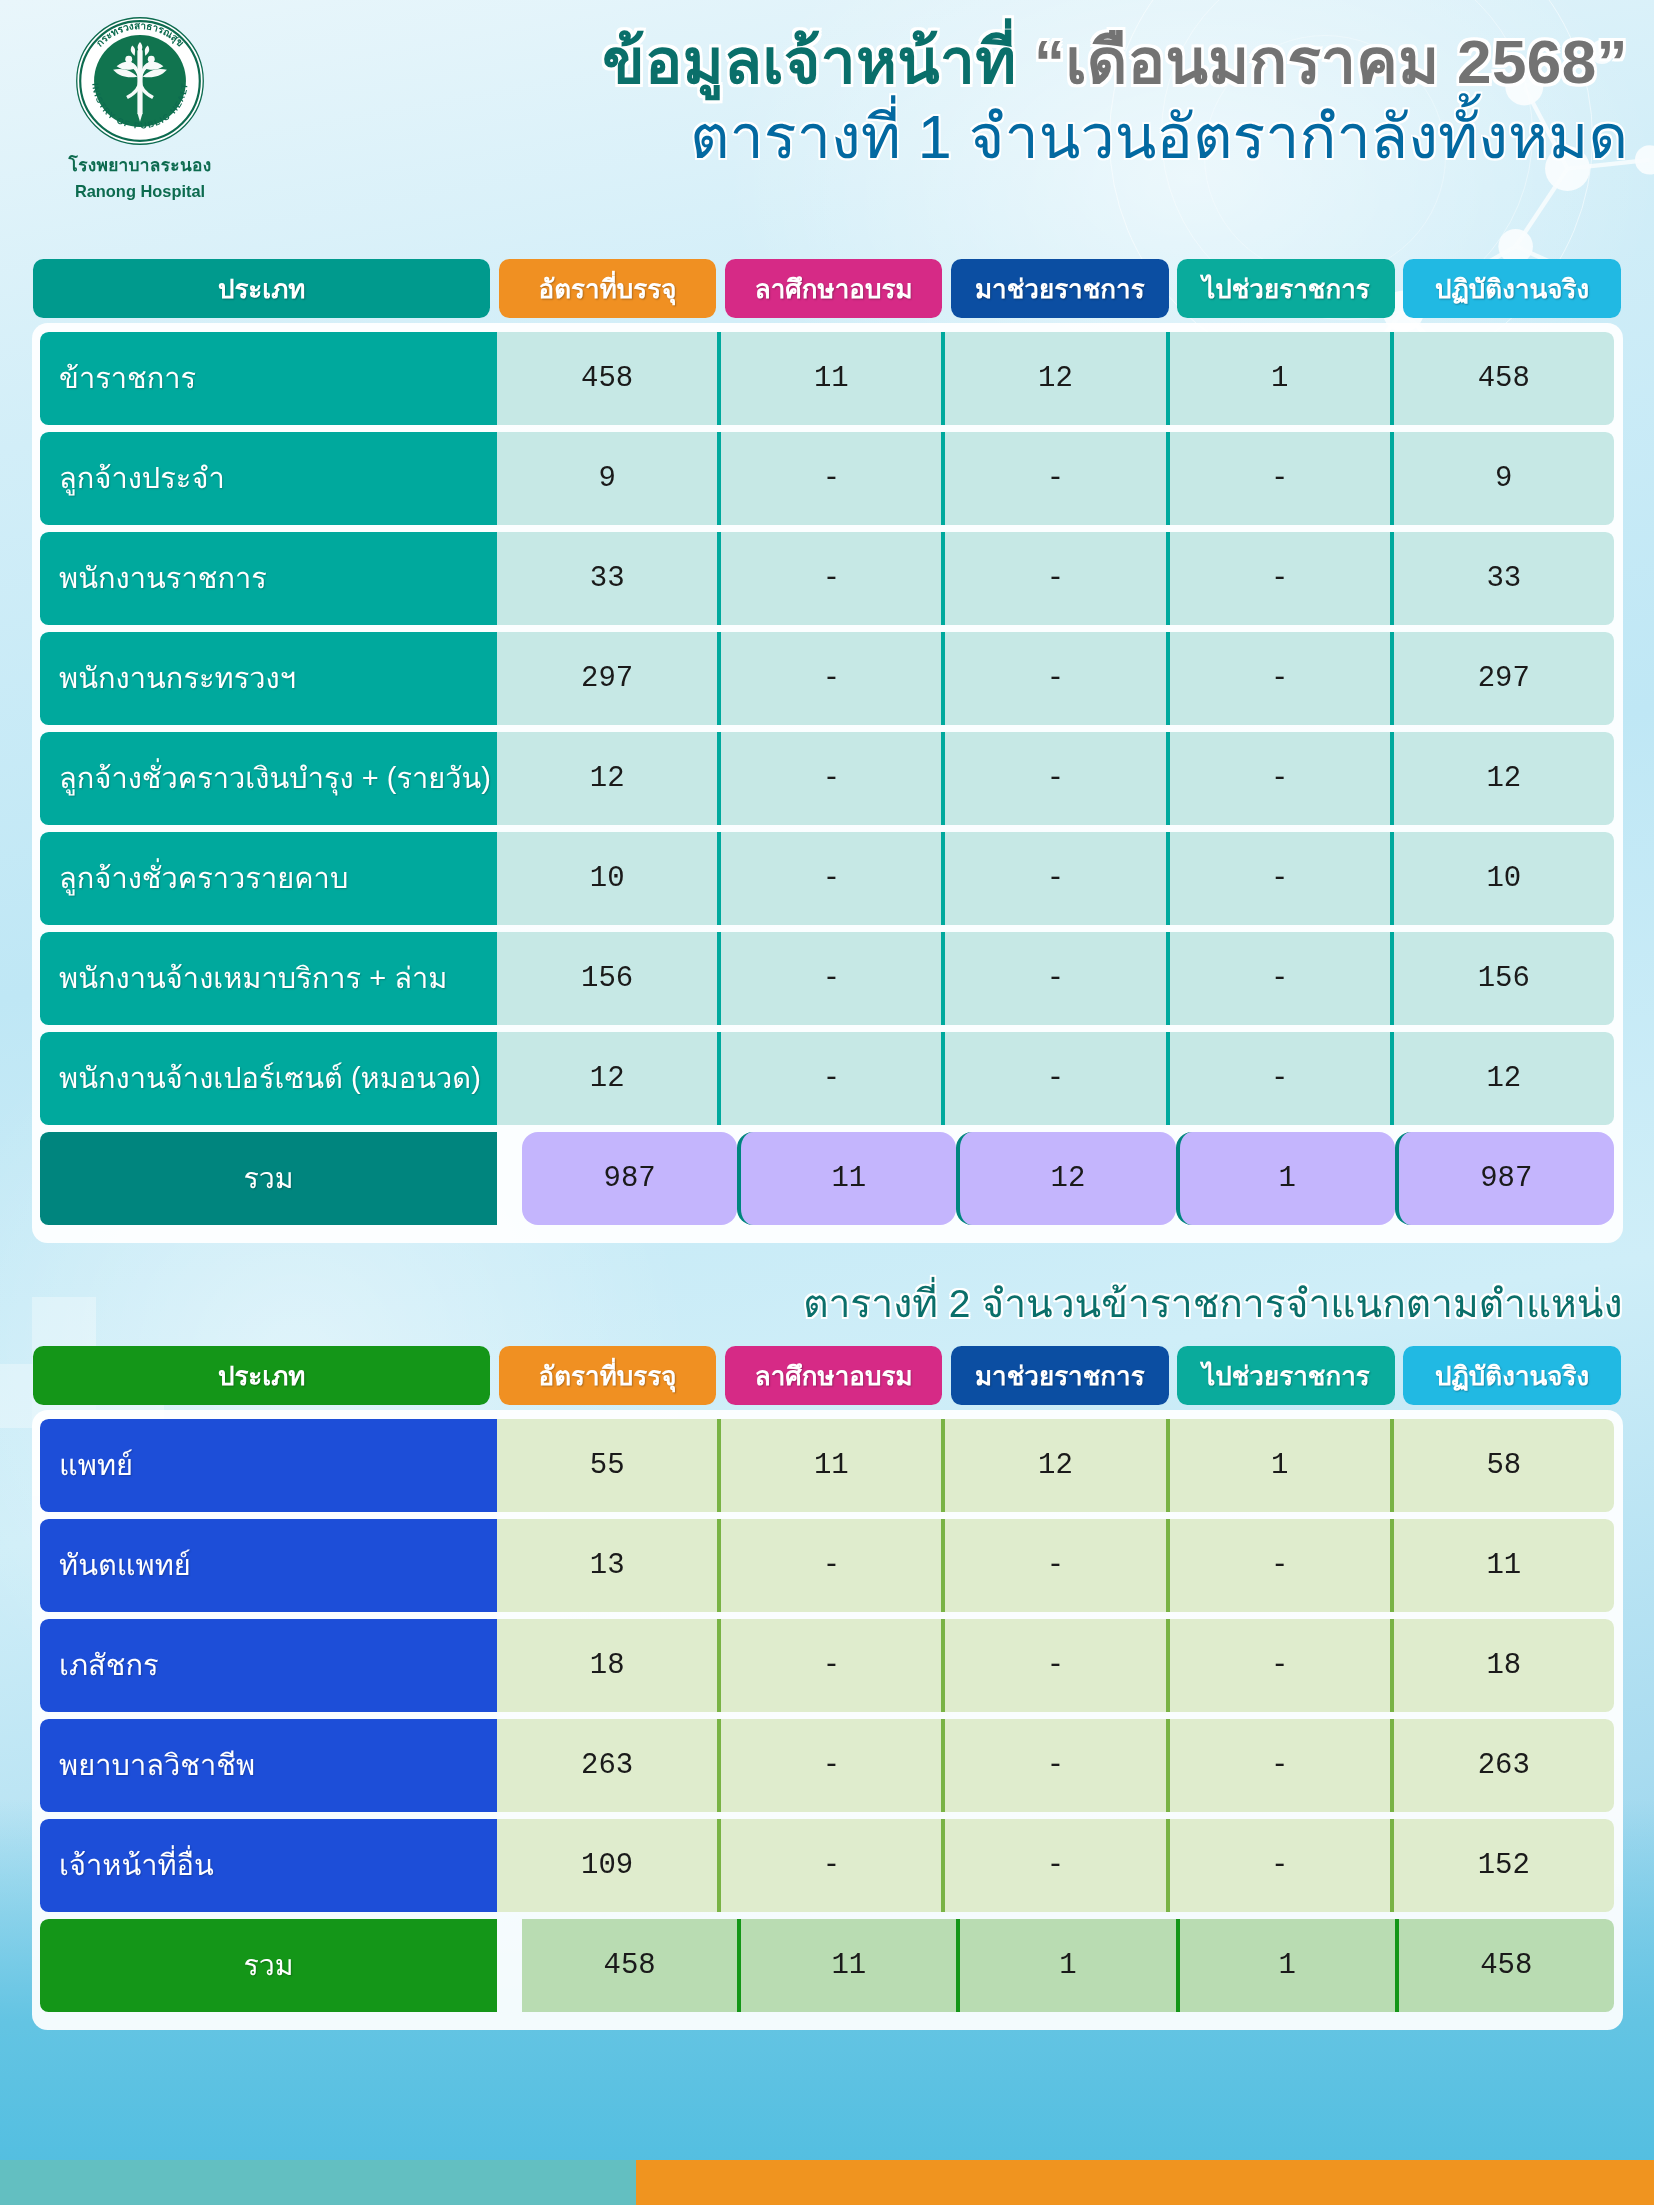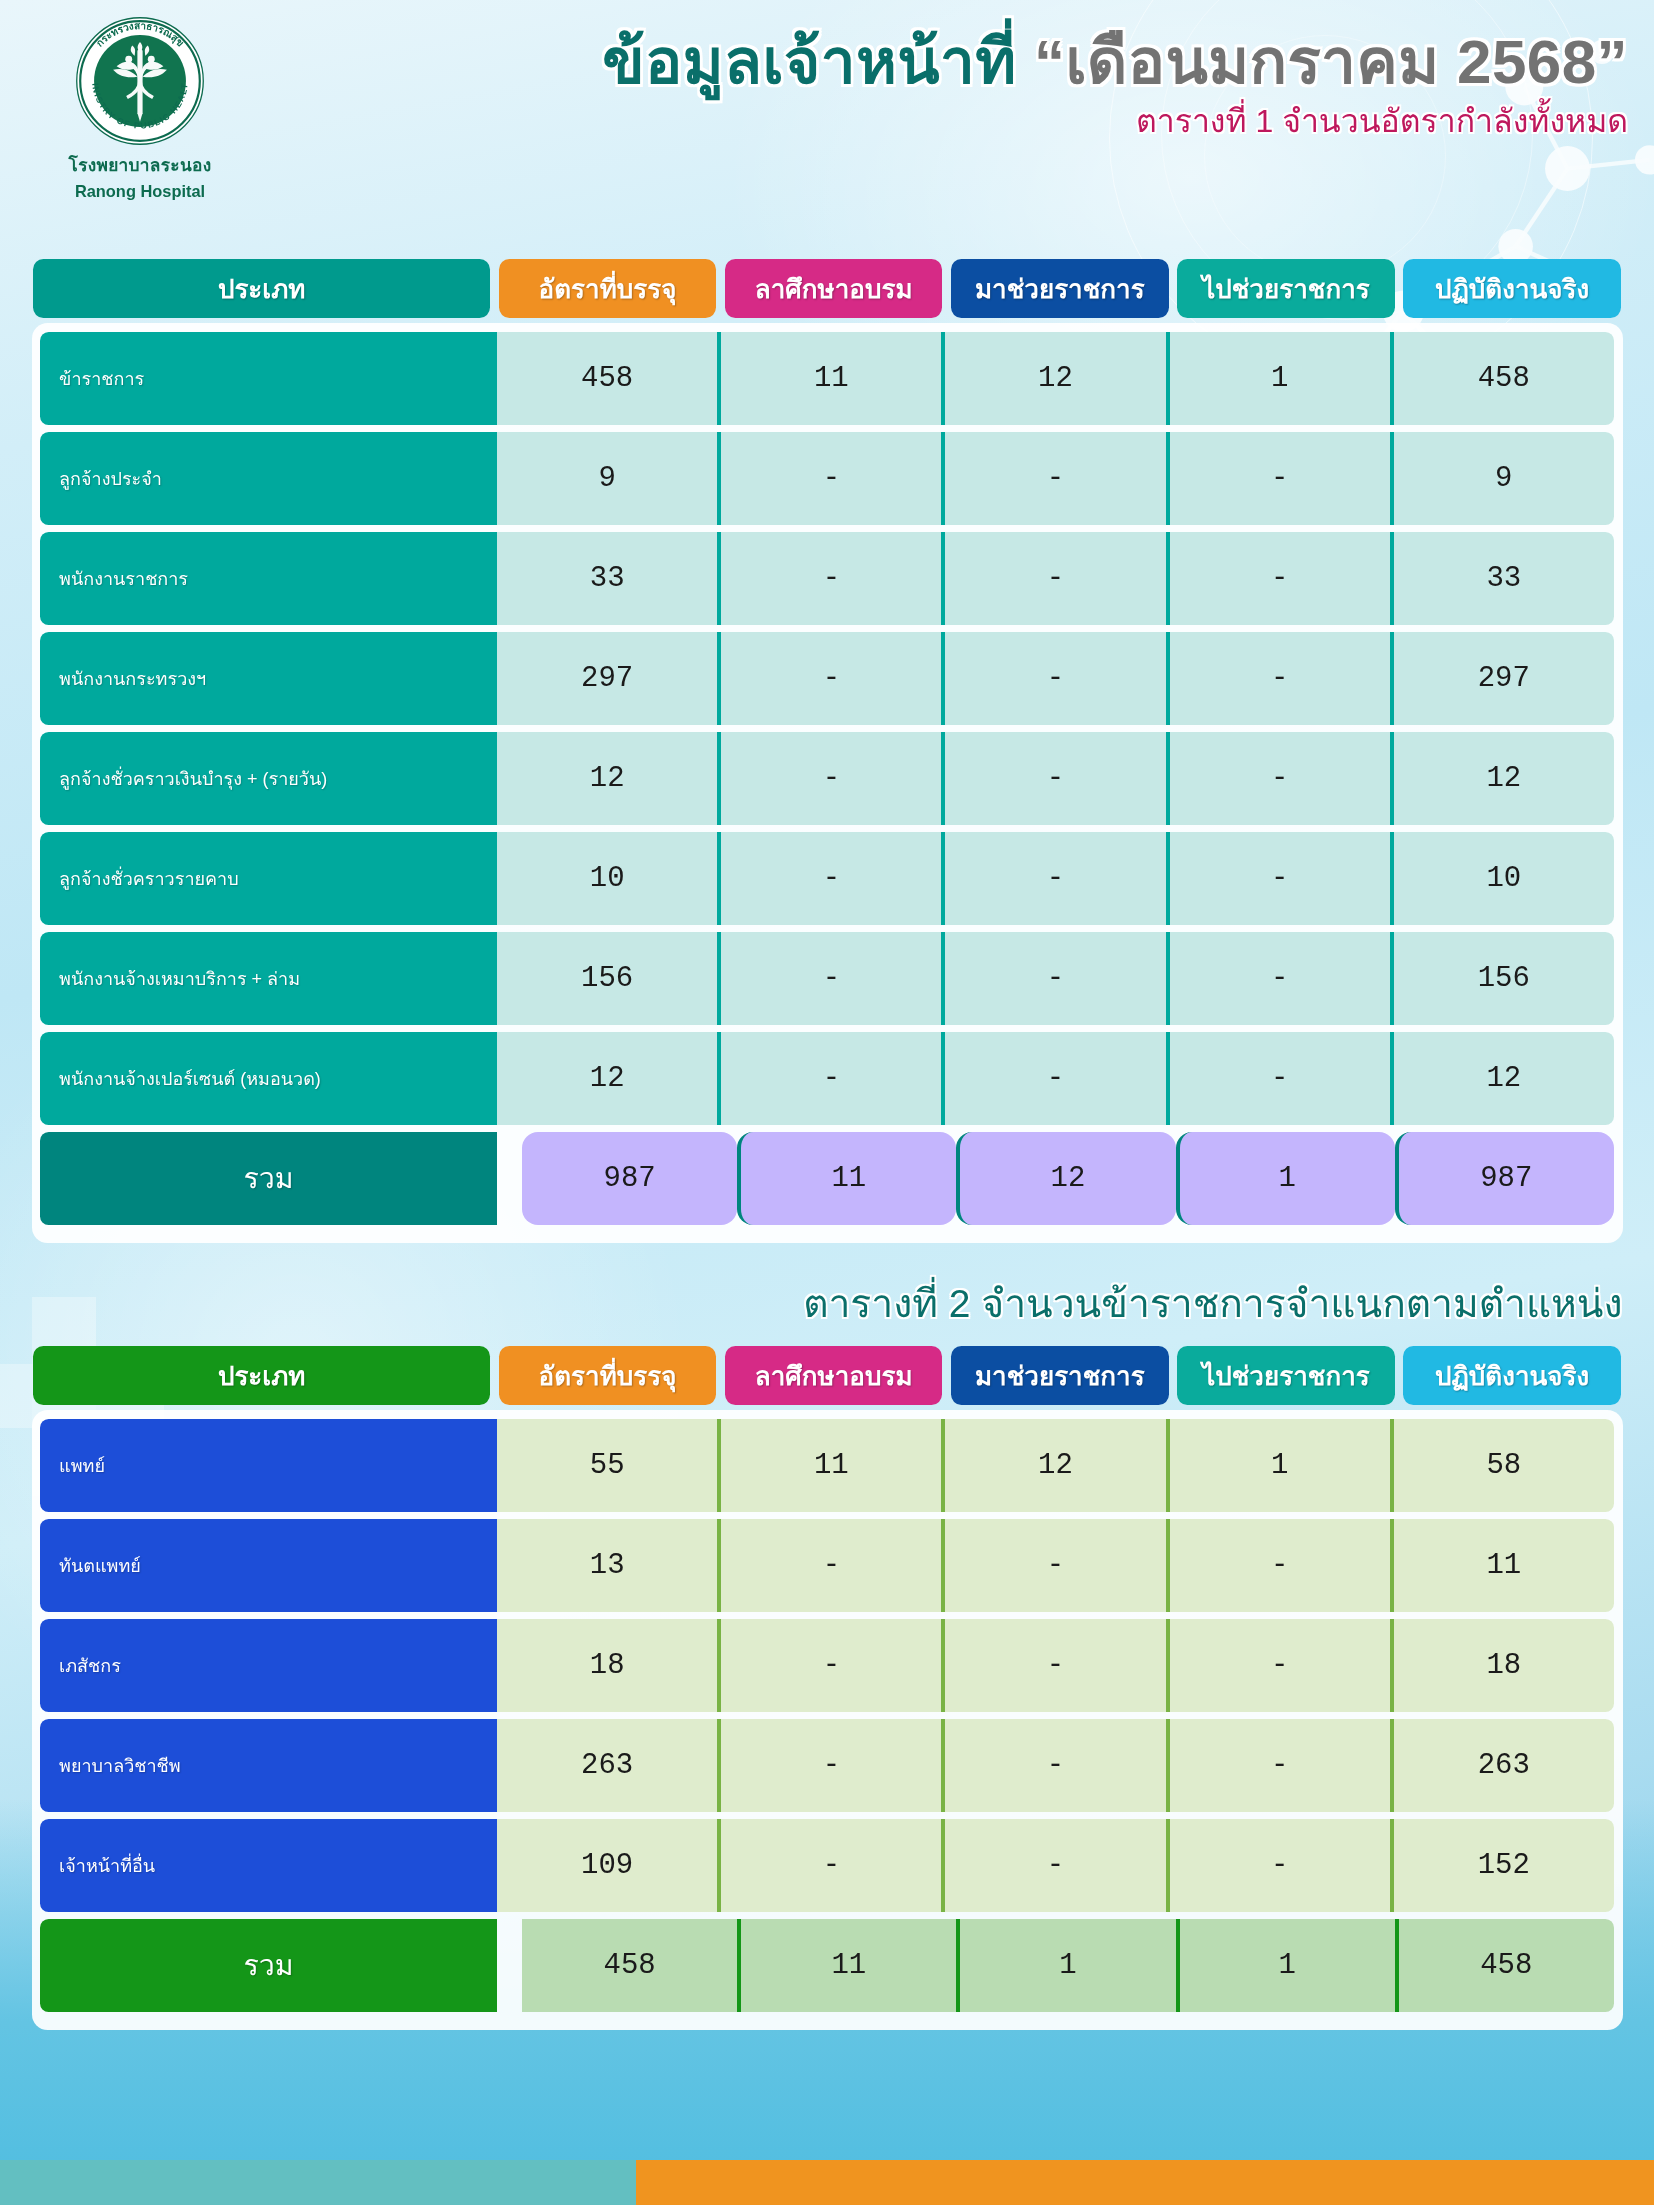--- a/index.html
+++ b/index.html
@@ -97,22 +97,22 @@
     color: #0a6f6a;
     line-height: 1.05;
     letter-spacing: 0.4px;
     text-shadow:
       -2.6px -2.6px 0 #fff, 2.6px -2.6px 0 #fff, -2.6px 2.6px 0 #fff, 2.6px 2.6px 0 #fff,
       0 -2.6px 0 #fff, 0 2.6px 0 #fff, -2.6px 0 0 #fff, 2.6px 0 0 #fff;
   }
   .title-main .accent { color: #737373; }
   .title-sub {
     margin-top: 10.4px;
-    font-size: 32px;
-    color: #be185d;
+    font-size: 61px;
+    color: #0369a1;
     line-height: 1.1;
     text-shadow:
       -1.7px -1.7px 0 #fff, 1.7px -1.7px 0 #fff, -1.7px 1.7px 0 #fff, 1.7px 1.7px 0 #fff,
       0 -1.7px 0 #fff, 0 1.7px 0 #fff, -1.7px 0 0 #fff, 1.7px 0 0 #fff;
   }
 
   
   .table-block { margin: 0 auto; width: 1591px; }
 
   .thead {
@@ -149,21 +149,21 @@
     overflow: hidden;
   }
   .trow:last-child { margin-bottom: 8px; gap: 25px; }
 
   .cell-label {
     width: 457px;
     display: flex;
     align-items: center;
     padding-left: 19px;
     color: #fff;
-    font-size: 18px;
+    font-size: 29px;
     border-radius: 8.6px 0 0 8.6px;
     text-shadow: 0.9px 0.9px 1.7px rgba(0,0,0,0.22);
   }
   .cell-label.center { justify-content: center; padding-left: 0; font-size: 28.5px; }
 
   .cell-vals { flex: 1 1 auto; display: flex; font-family: Liberation Mono, monospace; }
   .cell {
     flex: 1 1 0;
     display: flex;
     align-items: center;

